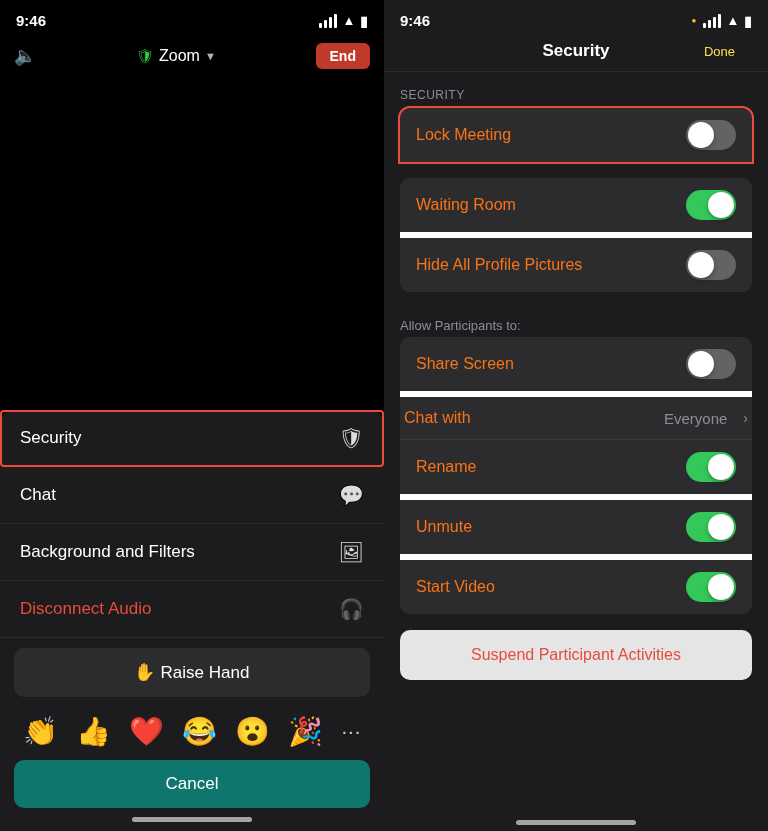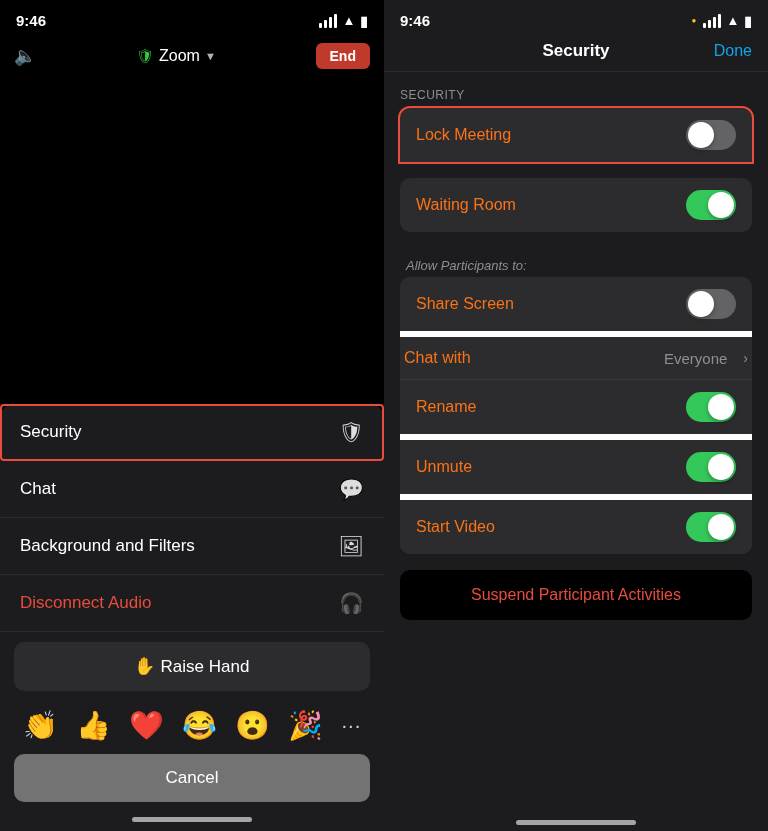--- a/index.html
+++ b/index.html
@@ -132,23 +132,23 @@
       font-size: 28px;
     }
 
     .more-dots {
       color: #fff;
       font-size: 20px;
       opacity: 0.8;
     }
 
     .cancel-btn {
-      background: #737373;
+      background: #0f766e;
       border-radius: 10px;
-      margin: 0 14px 9px;
+      margin: 0 14px 3px;
       padding: 14px;
       text-align: center;
       color: #fff;
       font-size: 17px;
       font-weight: 400;
     }
 
     .home-indicator-left {
       height: 20px;
       display: flex;
@@ -202,23 +202,23 @@
     }
 
     .nav-title {
       color: #fff;
       font-size: 17px;
       font-weight: 600;
     }
 
     .nav-done {
       position: absolute;
-      right: 16px;
-      color: #0ea5e9;
-      font-size: 16px;
+      right: 33px;
+      color: #fde047;
+      font-size: 13px;
     }
 
     .settings-content {
       flex: 1;
       overflow-y: auto;
       background: #1c1c1e;
     }
 
     .section-header {
       color: #8e8e93;
@@ -250,22 +250,21 @@
     }
 
     .row-label {
       color: #f97316;
       font-size: 16px;
     }
 
     .allow-header {
       color: #8e8e93;
       font-size: 13px;
-      padding: 10px 22px 4px;
-      font-style: italic;
+      padding: 10px 16px 4px;
     }
 
     
     .toggle {
       width: 50px;
       height: 30px;
       border-radius: 15px;
       position: relative;
       flex-shrink: 0;
     }
@@ -314,21 +313,21 @@
     .chat-with-right {
       display: flex;
       align-items: center;
       gap: 16px;
       color: #8e8e93;
       font-size: 15px;
     }
 
     .suspend-btn {
       margin: 8px 16px 16px;
-      background: #000000;
+      background: #e5e5e5;
       border-radius: 10px;
       padding: 16px;
       text-align: center;
       color: #e74c3c;
       font-size: 16px;
     }
 
     .home-indicator-right {
       height: 28px;
       display: flex;
@@ -470,20 +469,26 @@
 
     <div class="settings-group" style="margin-top:16px;">
 
       <div class="settings-row">
         <span class="row-label">Waiting Room</span>
         <div class="toggle on">
           <div class="toggle-knob"></div>
         </div>
       </div>
 
+      <div class="settings-row">
+        <span class="row-label">Hide All Profile Pictures</span>
+        <div class="toggle off">
+          <div class="toggle-knob"></div>
+        </div>
+      </div>
     </div>
 
     <div class="allow-header">Allow Participants to:</div>
 
     <div class="settings-group">
 
       <div class="settings-row">
         <span class="row-label">Share Screen</span>
         <div class="toggle off">
           <div class="toggle-knob"></div>

